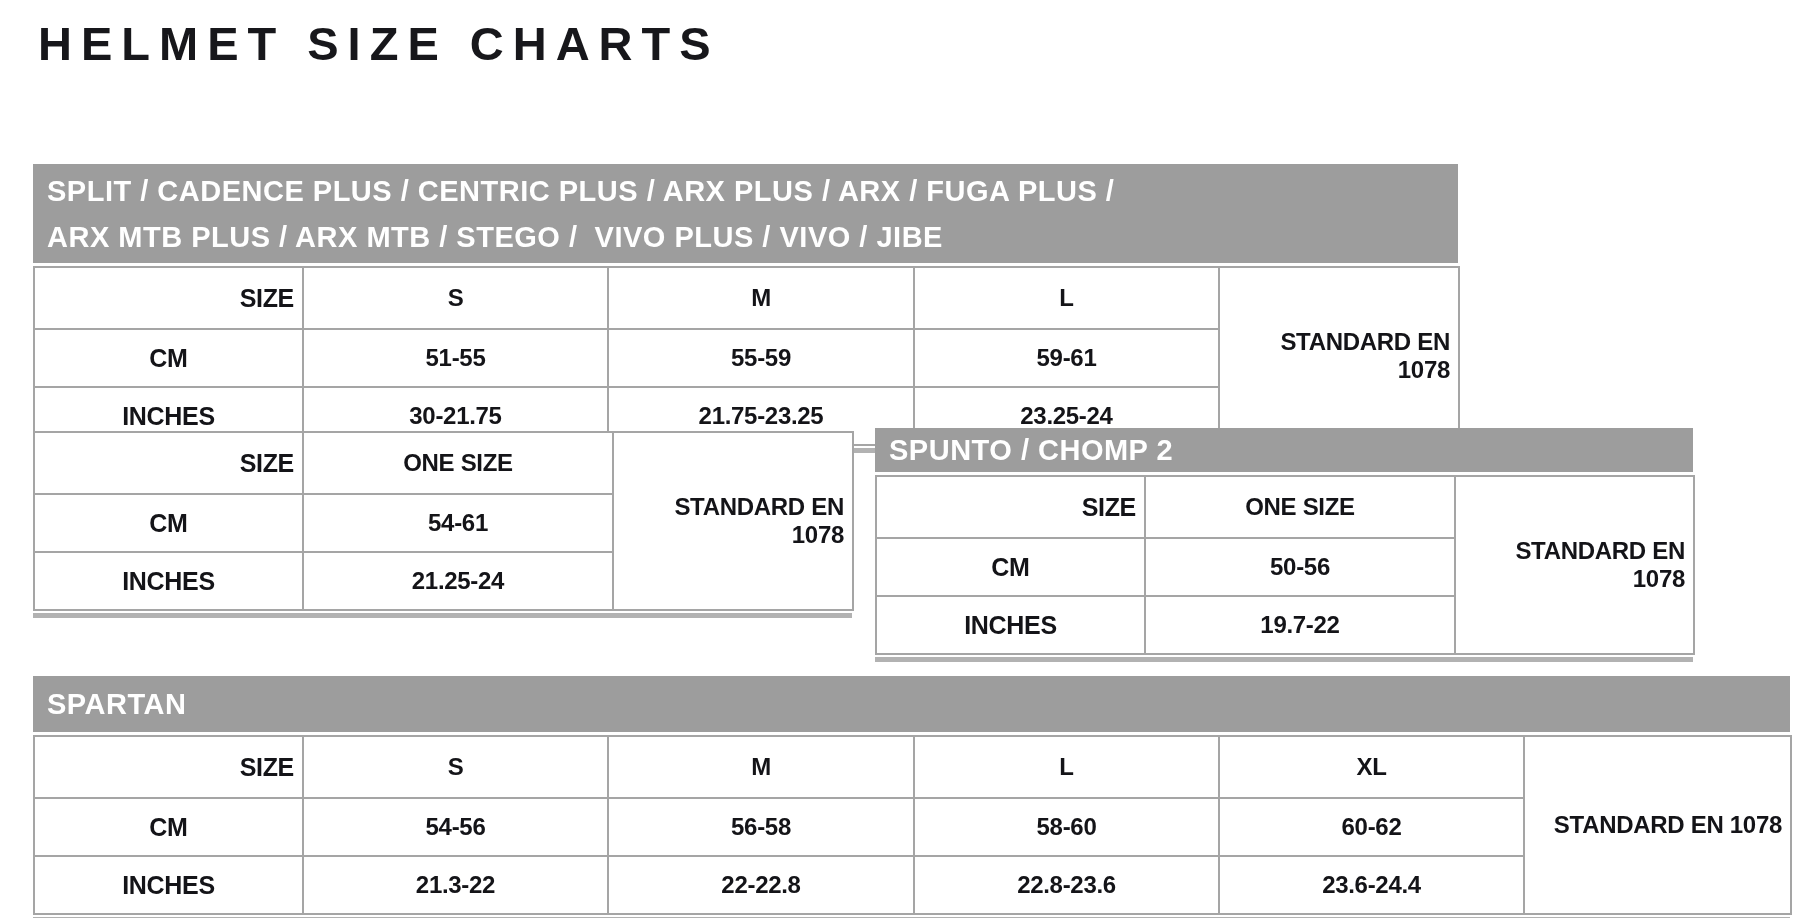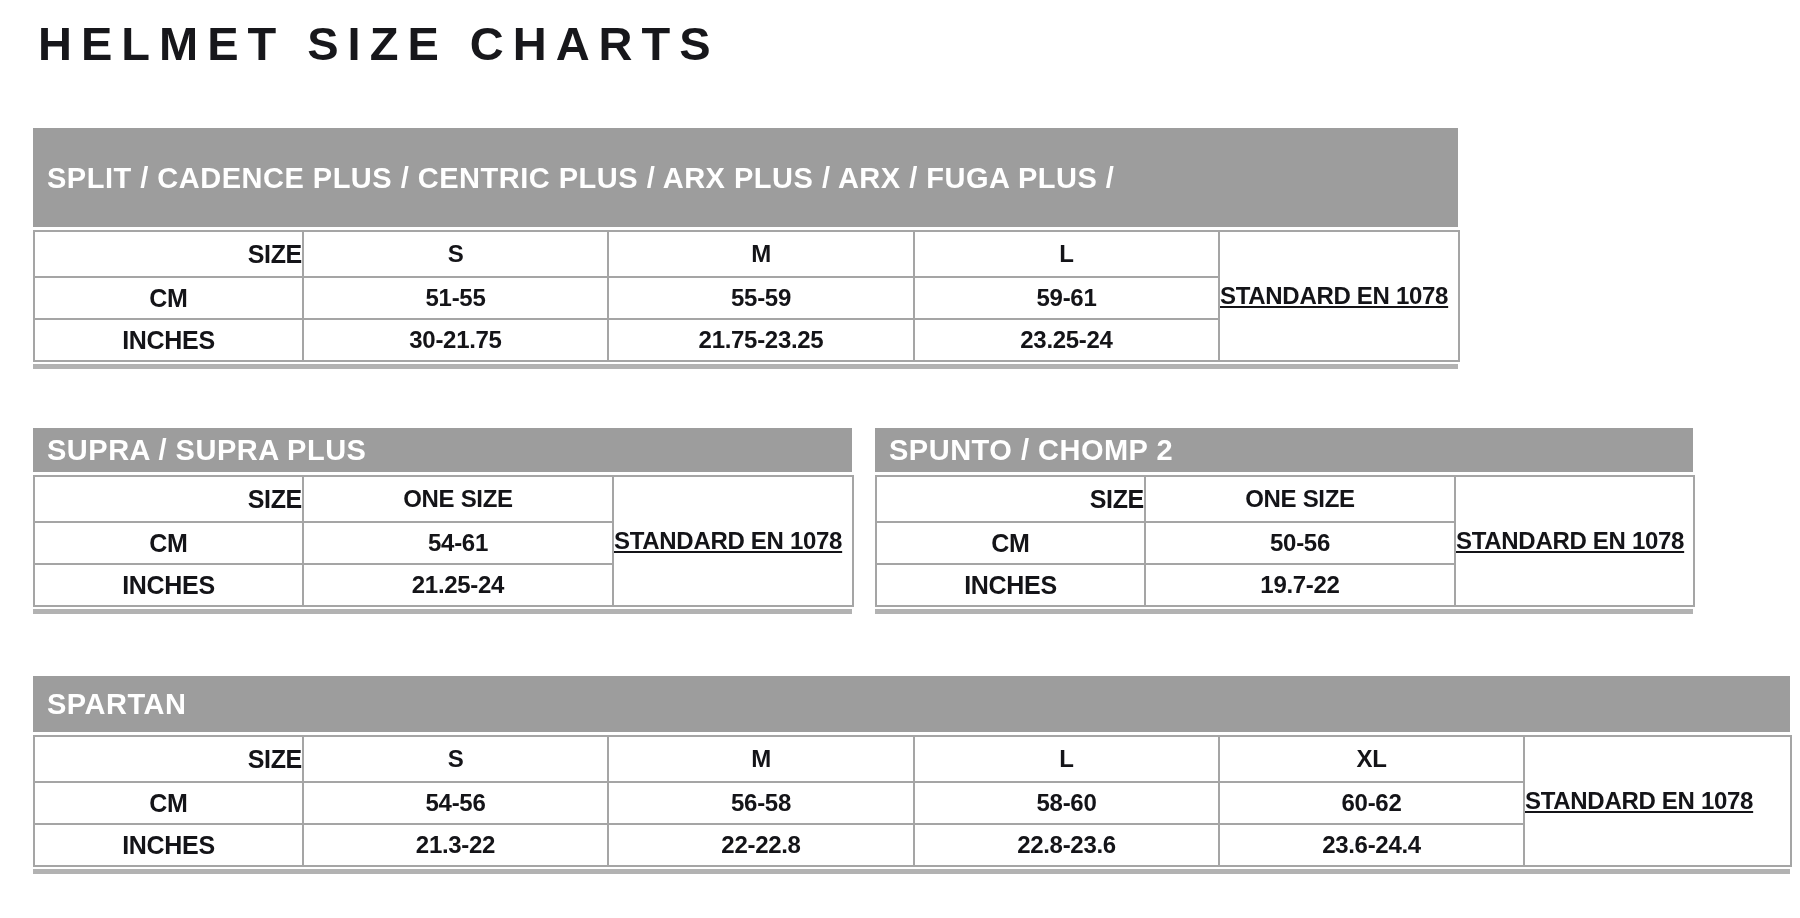--- a/index.html
+++ b/index.html
@@ -14,36 +14,36 @@
   }
   .size-table { position:absolute; }
   .tbl-header {
     background:#9d9d9d; color:#ffffff; font-weight:bold;
     display:flex; flex-direction:column; justify-content:center;
     padding-left:14px; box-sizing:border-box;
   }
   .tbl-header .hline {
     font-size:29px; letter-spacing:0.5px; line-height:46px; white-space:pre-wrap;
   }
-  .hdr-2line { height:99px; }
+  .hdr-2line { height:99px;margin-top:36px; }
   .hdr-1line { height:44px; }
   .hdr-1line .hline { line-height:44px; }
   .hdr-spartan { height:56px; }
   .hdr-spartan .hline { line-height:56px; }
   table.grid {
     border-collapse:collapse; table-layout:fixed; margin-top:3px;
     background:#ffffff;
   }
   table.grid td {
     border:2px solid #a5a5a5; font-weight:bold; vertical-align:middle;
-    padding:0; letter-spacing:-0.3px; color:#141418;
+    padding:8px; letter-spacing:-0.3px; color:#141418;
   }
   td.lab { text-align:right; padding-right:12px; font-size:25px; }
   td.val { text-align:center; font-size:24px; }
-  td.std { text-align:left; font-size:24px; letter-spacing:0;text-decoration:underline; }
+  td.std { text-align:right; font-size:24px; letter-spacing:0; }
   tr.r-size td { height:44px; }
   tr.r-cm td, tr.r-inches td { height:40px;text-align:center; }
   .size-table::after {
     content:""; display:block; height:5px; background:#b2b2b2; margin-top:2px;
   }
   
   #tbl-split   { left:33px;  top:128px; width:1425px; }
   #tbl-supra   { left:33px;  top:428px; width:819px;  }
   #tbl-spunto  { left:875px; top:428px; width:818px;  }
   #tbl-spartan { left:33px;  top:676px; width:1757px; }
@@ -51,20 +51,21 @@
   #tbl-spunto table.grid, #tbl-spartan table.grid { width:100%; }
 </style>
 </head>
 <body>
 
 <div class="page-title">HELMET SIZE CHARTS</div>
 
 <div class="size-table" id="tbl-split">
   <div class="tbl-header hdr-2line">
     <div class="hline">SPLIT / CADENCE PLUS / CENTRIC PLUS / ARX PLUS / ARX / FUGA PLUS /</div>
+    <div class="hline">ARX MTB PLUS / ARX MTB / STEGO /  VIVO PLUS / VIVO / JIBE</div>
   </div>
   <table class="grid">
     <colgroup>
         <col style="width:269px">
         <col style="width:305px">
         <col style="width:306px">
         <col style="width:305px">
         <col style="width:240px">
       </colgroup>
     <tbody>
@@ -85,23 +86,20 @@
       <td class="lab">INCHES</td>
       <td class="val">30-21.75</td>
       <td class="val">21.75-23.25</td>
       <td class="val">23.25-24</td>
     </tr>
   </tbody>
     </table>
 </div>
 
 <div class="size-table" id="tbl-supra">
-  <div class="tbl-header hdr-1line">
-    <div class="hline">SUPRA / SUPRA PLUS</div>
-  </div>
   <table class="grid">
     <colgroup>
         <col style="width:269px">
         <col style="width:310px">
         <col style="width:240px">
       </colgroup>
     <tbody>
         <tr class="r-size">
       <td class="lab">SIZE</td>
       <td class="val">ONE SIZE</td>

